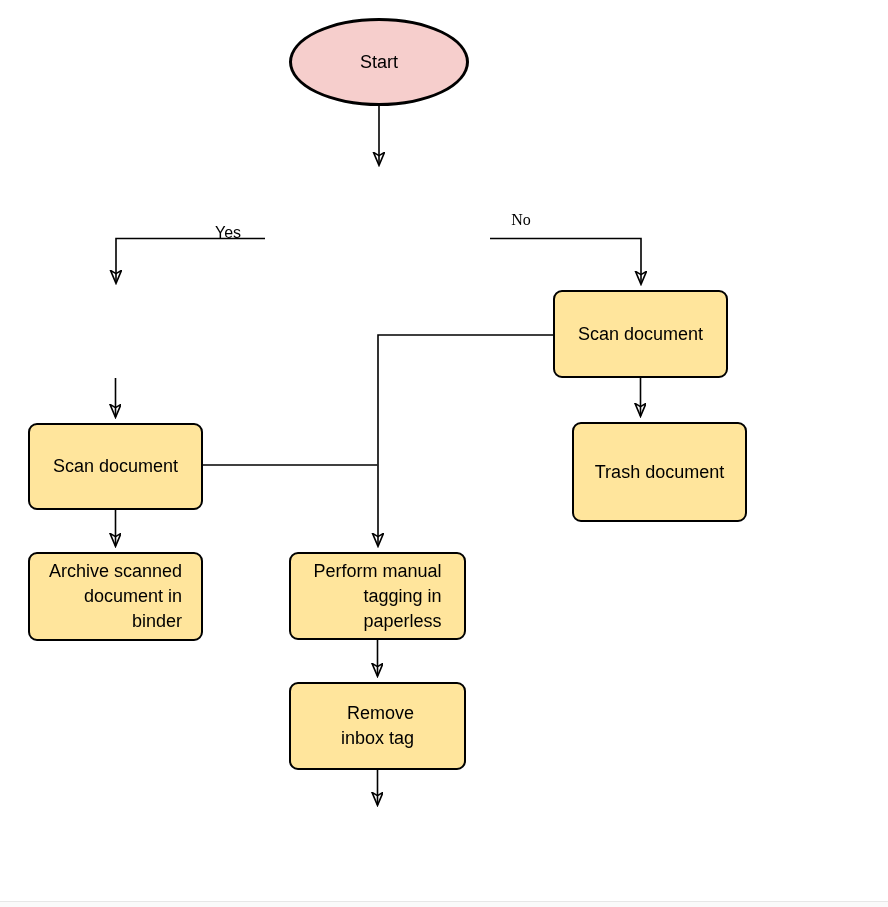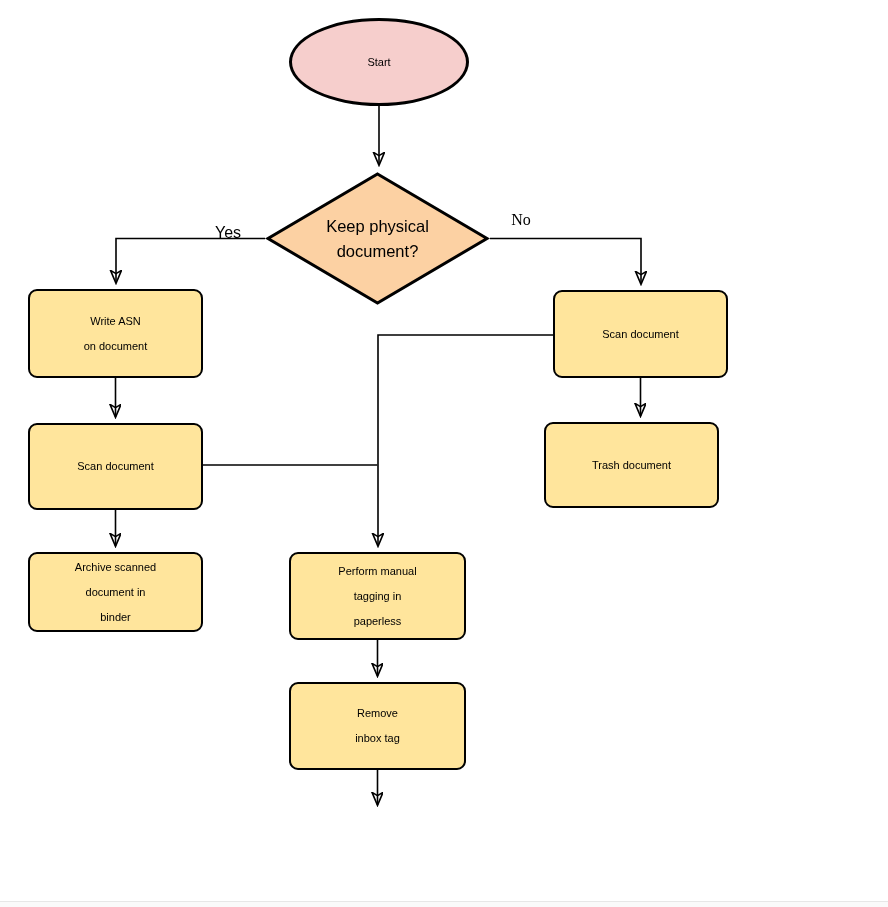--- a/index.html
+++ b/index.html
@@ -29,22 +29,22 @@
   .edge-layer path {
     fill: none;
     stroke: var(--stroke);
     stroke-width: 1.6;
   }
   .node {
     position: absolute;
     display: flex;
     align-items: center;
     justify-content: center;
-    text-align: center;
-    font-size: 11px;
+    text-align: right;
+    font-size: 18px;
     line-height: 25px;
     white-space: pre-line;
   }
   .terminal {
     background: var(--terminal-fill);
     border: 3px solid var(--stroke);
     border-radius: 50%;
   }
   .process {
     background: var(--process-fill);
@@ -109,40 +109,31 @@
     <path d="M115.5,510 L115.5,546" marker-end="url(#arrow)"></path>
     <path d="M640.5,378 L640.5,416" marker-end="url(#arrow)"></path>
     <path d="M553,335 L378,335 L378,546" marker-end="url(#arrow)"></path>
     <path d="M203,465 L377.3,465"></path>
     <path d="M377.5,640 L377.5,676" marker-end="url(#arrow)"></path>
     <path d="M377.5,770 L377.5,805" marker-end="url(#arrow)"></path>
   </svg>
 
   <div class="node terminal" style="left:289px; top:18px; width:180px; height:88px;">Start</div>
 
-  <div class="decision-wrap" style="left:265px; top:171px; width:225px; height:135px;">
-    <svg width="225" height="135" viewBox="0 0 225 135">
-      <polygon points="112.5,3 222,67.5 112.5,132 3,67.5" fill="var(--decision-fill)" stroke="var(--stroke)" stroke-width="3" stroke-linejoin="miter"></polygon>
-    </svg>
-    <div class="decision-label">Keep physical
-document?</div>
-  </div>
 
   <div class="edge-label" style="left:198px; top:211px;margin-top:13px;">Yes</div>
   <div class="edge-label" style="left:491px; top:211px;font-family:Liberation Serif, serif;">No</div>
 
-  <div class="node process" style="left:28px; top:289px; width:175px; height:89px;">Write ASN
-on document</div>
   <div class="node process" style="left:28px; top:423px; width:175px; height:87px;">Scan document</div>
-  <div class="node process" style="left:28px; top:552px; width:175px; height:80px;">Archive scanned
+  <div class="node process" style="left:28px; top:552px; width:175px; height:89px;">Archive scanned
 document in
 binder</div>
 
   <div class="node process" style="left:553px; top:290px; width:175px; height:88px;">Scan document</div>
-  <div class="node process" style="left:544px; top:422px; width:175px; height:86px;">Trash document</div>
+  <div class="node process" style="left:572px; top:422px; width:175px; height:100px;">Trash document</div>
 
   <div class="node process" style="left:289px; top:682px; width:177px; height:88px;">Remove
 inbox tag</div>
   <div class="node process" style="left:289px; top:552px; width:177px; height:88px;">Perform manual
 tagging in
 paperless</div>
 
 
 
   <div class="page-bottom-edge"></div>

